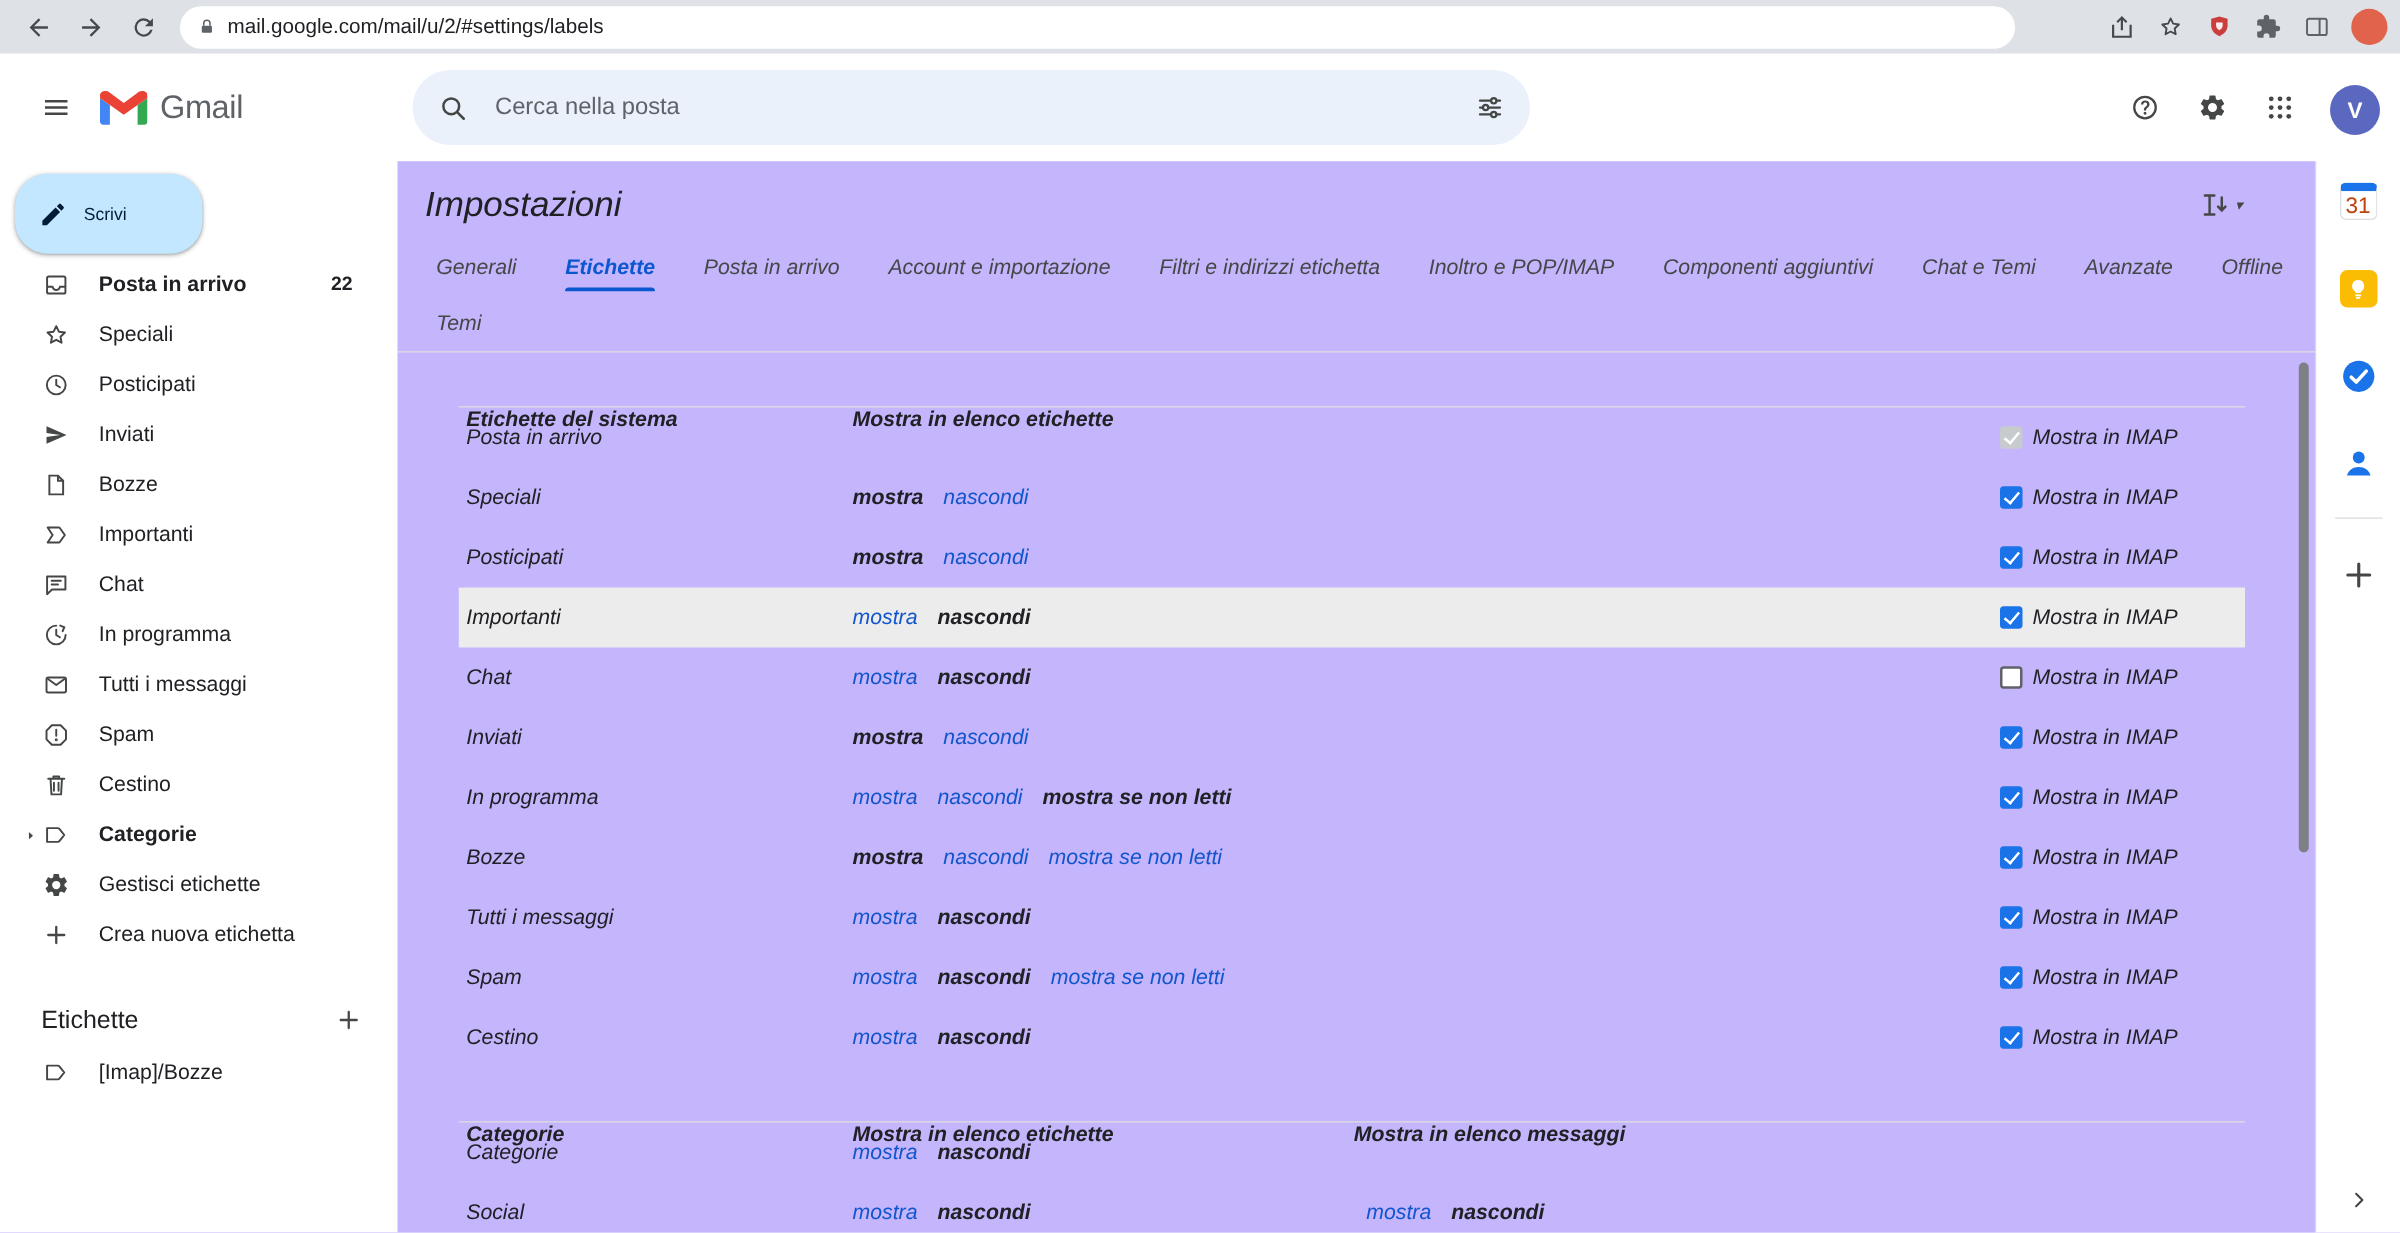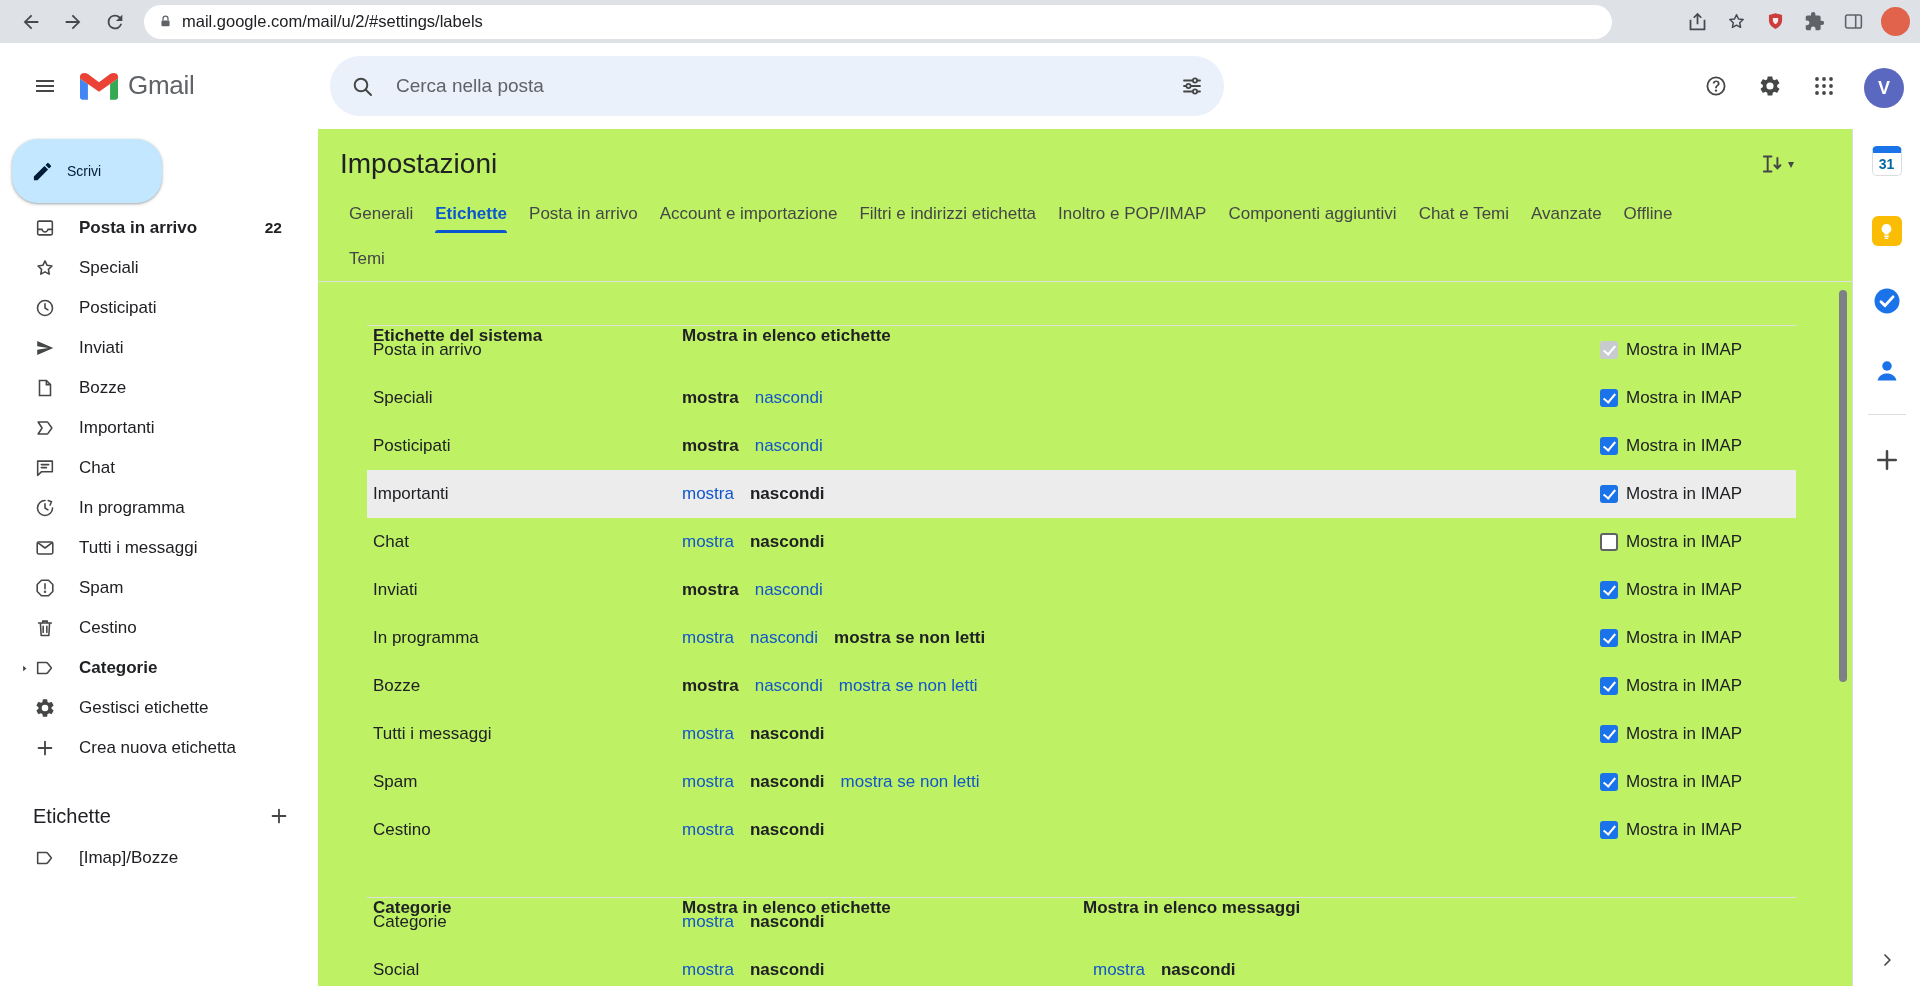--- a/index.html
+++ b/index.html
@@ -44,28 +44,28 @@
   .nav-item .ic { width:24px; flex:none; color:#444746; justify-content:center; }
   .nav-item.bold { font-weight:700; }
   .nav-count { margin-left:auto; font-size:15.5px; }
   .nav-exp { position:absolute; left:12px; color:#444746; }
   .nav-exp svg { width:13px; height:13px; }
   .labels-head { margin-top:26px; height:44px; display:flex; align-items:center; padding:0 28px 0 33px; font-size:20px; color:#202124; }
   .labels-plus { margin-left:auto; color:#444746; cursor:pointer; }
   .labels-plus svg { width:22px; height:22px; }
 
   
-  .main { flex:1; position:relative; background:#bef264; min-width:0; }
+  .main { flex:1; position:relative; background:#c4b5fd; min-width:0;font-style:italic; }
   .title-row { height:62px; display:flex; align-items:center; padding:8px 58px 0 22px; }
   .page-title { font-size:28px; color:#202124; }
   .input-tools { margin-left:auto; display:flex; align-items:center; gap:3px; color:#444746; cursor:pointer; }
   .input-tools .ic svg { width:26px; height:26px; }
   .caret { font-size:12px; color:#444746; }
   .tabs { border-bottom:1px solid #e0e0e0; padding-left:31px; }
-  .tab-row { display:flex; gap:22px; height:46px; align-items:stretch; }
+  .tab-row { display:flex; gap:39px; height:46px; align-items:stretch; }
   .tab-row.second { height:44px; }
   .tab { font-size:17px; color:#444746; position:relative; display:flex; align-items:center; white-space:nowrap; cursor:pointer; }
   .tab.active { color:var(--accent-blue,#0b57d0); font-weight:700; }
   .tab.active::after { content:''; position:absolute; left:0; right:0; bottom:4px; height:3px; background:var(--accent-blue,#0b57d0); border-radius:3px 3px 0 0; }
 
   .section-head { position:relative; height:44px; margin:0 56px 0 49px; border-bottom:1px solid #e0e0e0; font-weight:700; font-size:17px; }
   .section-head span { position:absolute; top:50%; transform:translateY(-50%);margin-top:32px; }
   .sh-c1 { left:6px; } .sh-c2 { left:315px; } .sh-c3 { left:716px; }
   .lrow { position:relative; height:48px; font-size:17px; }
   .lrow .name, .lrow .opts, .lrow .imap { position:absolute; top:50%; transform:translateY(-50%); }
@@ -84,21 +84,21 @@
   .cb.checked::after, .cb.disabled::after { content:''; position:absolute; left:5.5px; top:1.8px; width:5px; height:10px; border:solid #fff; border-width:0 2.4px 2.4px 0; transform:rotate(40deg); }
   .cb.unchecked { background:#fff; border:2px solid #5f6368; }
 
   .vscroll { position:absolute; left:1839px; top:290px; width:8px; height:392px; background:#7d8085; border-radius:4px; z-index:6; cursor:pointer; }
 
   
   .rail { width:68px; flex:none; border-left:1px solid #dadce0; position:relative; display:flex; flex-direction:column; align-items:center; padding-top:15px; background:#fff; }
   .rail-app { width:34px; height:34px; margin-bottom:36px; display:flex; align-items:center; justify-content:center; cursor:pointer; }
   .rail-app .ic svg { width:30px; height:30px; }
   .tile-cal { width:30px; height:30px; background:#fff; border:1px solid #dadce0; border-top:7px solid #1a73e8; border-radius:5px; display:flex; align-items:center; justify-content:center; }
-  .cal-num { font-size:14px; font-weight:700; color:#0369a1; }
+  .cal-num { font-size:18px; font-weight:400; color:#c2410c; }
   .tile-keep { width:30px; height:30px; border-radius:6px; background:#fbbc04; display:flex; align-items:center; justify-content:center; }
   .tile-keep .ic svg { width:21px; height:21px; }
   .rail-divider { width:38px; border-top:1px solid #dadce0; margin:-10px 0 28px; }
   .rail-plus { color:#444746; }
   .rail-collapse { position:absolute; bottom:16px; left:50%; transform:translateX(-50%); color:#444746; cursor:pointer; }
   .rail-collapse svg { width:20px; height:20px; }
 </style>
 </head>
 <body>
 

